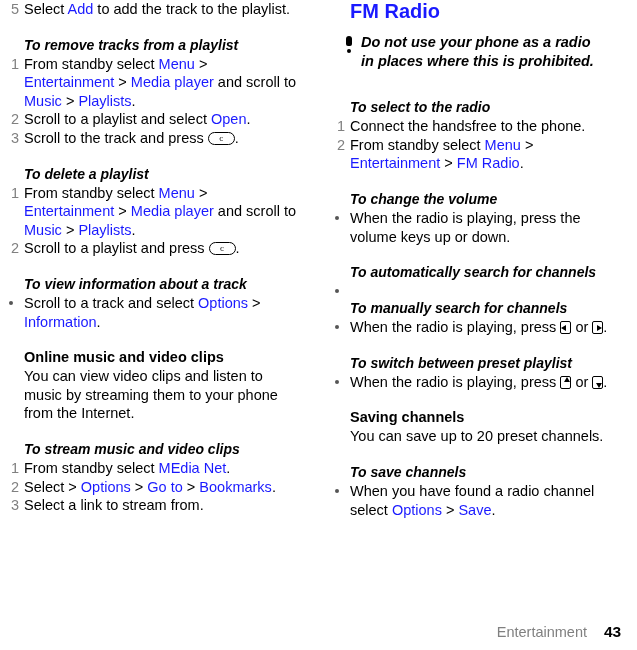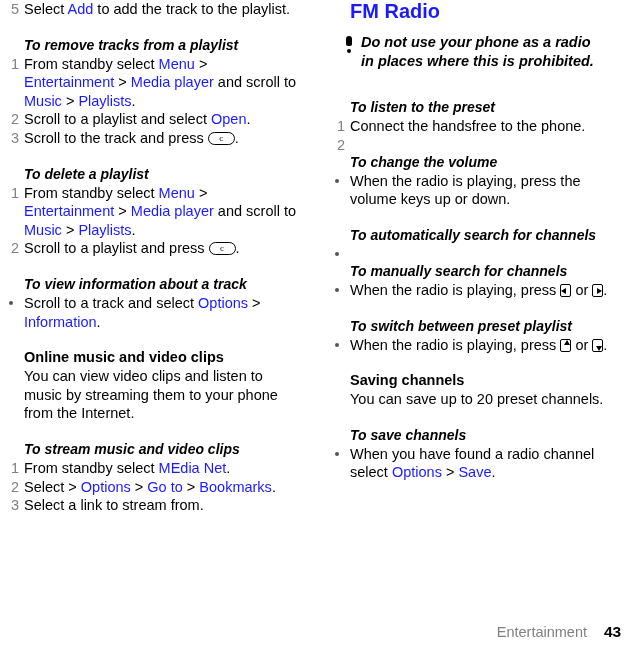--- a/index.html
+++ b/index.html
@@ -291,28 +291,29 @@
     <div class="note">
       <span class="warn-icon">
         <span class="bar"></span>
           <span class="pt"></span>
       </span>
       <span class="note-text">Do not use your phone as a radio in places where this is prohibited.</span>
     </div>
 
     <div class="gap-lg"></div>
 
-    <div class="h-sub">To listen to the preset</div>
+    <div class="h-sub">To select to the radio</div>
     <ol class="steps">
       <li>
         <span class="num">1</span>
         <span>Connect the handsfree to the phone.</span>
       </li>
       <li>
         <span class="num">2</span>
+        <span><span>From standby select </span><span class="lnk">Menu</span><span> &gt; </span><span class="lnk">Entertainment</span><span> &gt; </span><span class="lnk">FM Radio</span><span>.</span></span>
       </li>
     </ol>
 
     <div class="gap-lg"></div>
 
     <div class="h-sub">To change the volume</div>
     <ul class="bullets">
       <li>
         <span class="dot"></span>
         <span>When the radio is playing, press the volume keys up or down.</span>

